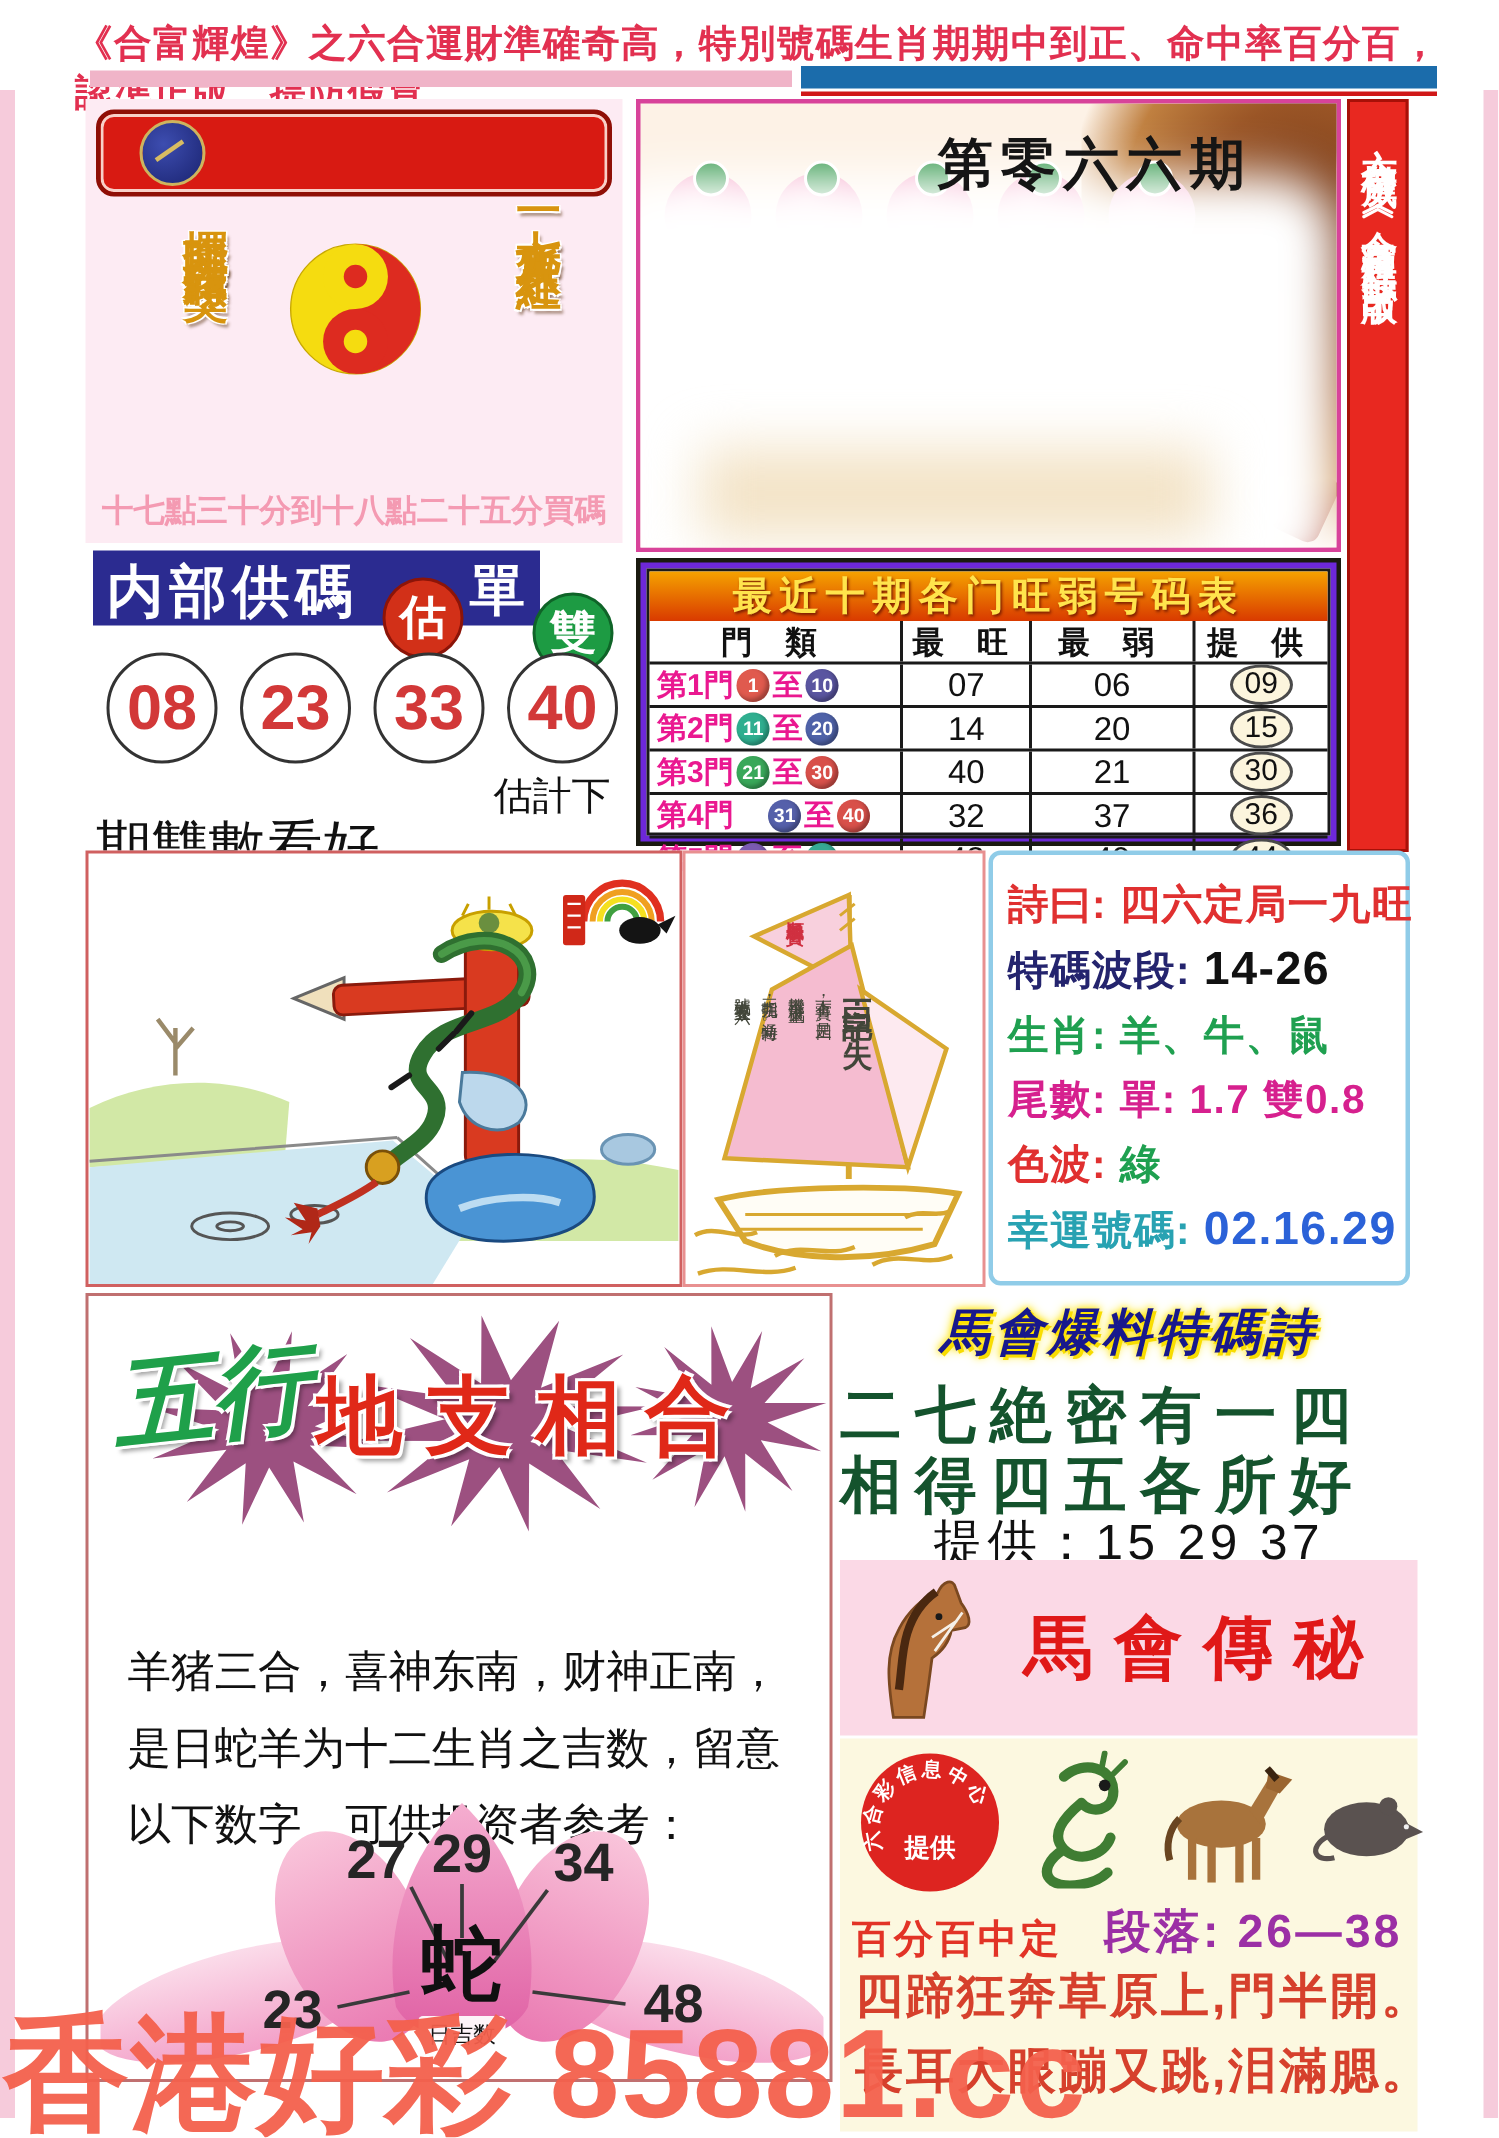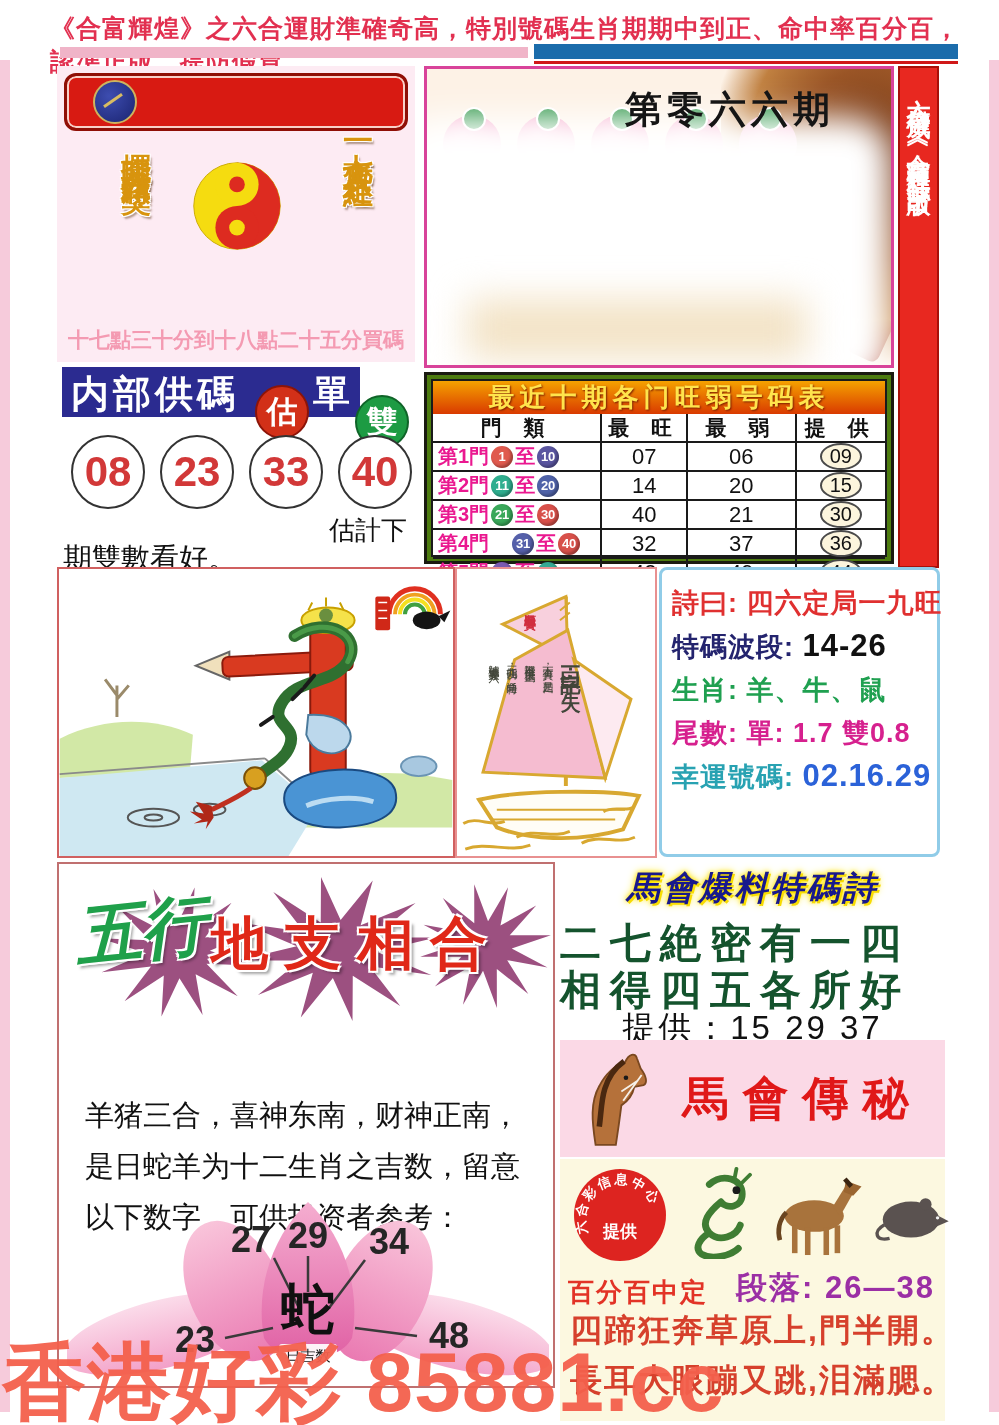--- a/index.html
+++ b/index.html
@@ -40,21 +40,21 @@
   .neibu-bar{position:absolute;left:5px;top:4px;width:298px;height:50px;background:#2b2b90;}
   .neibu-title{position:absolute;left:14px;top:6px;color:#fff;font-size:38px;font-weight:bold;letter-spacing:4px;}
   .neibu-dan{position:absolute;left:256px;top:6px;color:#fff;font-size:37px;font-weight:bold;}
   .gu-circle{position:absolute;left:198px;top:22px;width:50px;height:50px;border-radius:50%;background:#d23018;
       border:2px solid #8c1408;color:#fff;font-size:31px;font-weight:bold;display:flex;align-items:center;justify-content:center;}
   .shuang-circle{position:absolute;left:298px;top:32px;width:50px;height:50px;border-radius:50%;background:#1d9b43;
       border:2px solid #0f6428;color:#fff;font-size:31px;font-weight:bold;display:flex;align-items:center;justify-content:center;}
   .circle-num{position:absolute;top:72px;width:70px;height:70px;border-radius:50%;background:#fff;border:2px solid #333;
       color:#d23838;font-size:42px;font-weight:bold;display:flex;align-items:center;justify-content:center;}
   .gujixia{position:absolute;right:8px;top:150px;font-size:26px;color:#111;}
-  .qishuang{position:absolute;left:6px;top:176px;font-size:29px;color:#111;}
+  .qishuang{position:absolute;left:6px;top:176px;font-size:38px;color:#111;}
 
   
   .p-issue{left:424px;top:66px;width:470px;height:302px;border:3px solid #d8439a;background:#fdf2e6;overflow:hidden;box-sizing:border-box;}
   .issue-flower{position:absolute;top:46px;width:58px;height:58px;border-radius:50%;
       background:radial-gradient(circle at 35% 35%,#fac4da,#ee7fb0);z-index:1;}
   .flower-dot{position:absolute;top:-8px;left:19px;width:20px;height:20px;border-radius:50%;background:#2e9648;border:2px solid #fff;}
   .issue-horse{position:absolute;right:0;top:0;width:170px;height:296px;z-index:1;
       background:radial-gradient(120% 85% at 88% 32%,#6f3418 0%,#9a5526 38%,#c08040 62%,rgba(250,235,210,0) 80%);}
   .issue-mane{position:absolute;right:0;top:0;width:120px;height:60px;
       background:radial-gradient(90% 100% at 85% 0%,#2c1608 0%,#55301a 55%,rgba(85,48,26,0) 75%);}
@@ -64,21 +64,21 @@
       filter:blur(9px);box-shadow:0 0 28px 24px #fff;z-index:2;}
   .issue-tint{position:absolute;left:40px;top:230px;width:340px;height:60px;background:#f3e3c6;filter:blur(18px);z-index:2;}
 
   
   .p-sidebar{left:898px;top:66px;width:41px;height:502px;background:#e82820;border:2px solid #a81008;box-sizing:border-box;
       display:flex;justify-content:center;}
   .sidebar-text{margin-top:12px;color:#fff;font-size:24px;font-weight:bold;letter-spacing:5px;}
 
   
   .p-table{left:424px;top:372px;width:470px;height:192px;background:#1a1a10;padding:3px;box-sizing:border-box;}
-  .t-yellow{background:#4d7c0f;padding:4px;width:100%;height:100%;box-sizing:border-box;}
+  .t-yellow{background:#6d28d9;padding:4px;width:100%;height:100%;box-sizing:border-box;}
   .t-white{background:#fff;border:2px solid #1a1a1a;width:100%;height:100%;box-sizing:border-box;display:flex;flex-direction:column;}
   .t-title{height:33px;line-height:33px;background:linear-gradient(#f5a200,#d93a00);color:#ffe44c;font-size:26px;font-weight:bold;
       letter-spacing:5px;text-align:center;text-shadow:1px 1px 2px #7a1e00;}
   .t-grid{display:grid;grid-template-columns:37% 19% 24% 20%;align-items:stretch;}
   .t-head{height:27px;}
   .t-head .t-cell{font-size:21px;font-weight:bold;color:#111;letter-spacing:8px;}
   .t-row{flex:1;border-top:2px solid #1a1a1a;}
   .t-cell{display:flex;align-items:center;justify-content:center;overflow:hidden;}
   .t-cell + .t-cell{border-left:2px solid #1a1a1a;}
   .t-gate{justify-content:flex-start;padding-left:5px;gap:2px;color:#ea1890;font-size:20px;font-weight:bold;white-space:nowrap;}
@@ -348,20 +348,21 @@
       <div class="sail-col">三九指明，通向特。</div>
       <div class="sail-col">號碼專家要五六。</div>
     </div>
   </div>
 
   <div class="abs p-shici">
     <div class="sl"><span class="c-red">詩曰:</span> <span class="c-red">四六定局一九旺</span></div>
     <div class="sl"><span class="c-navy">特碼波段:</span> <span class="c-black big">14-26</span></div>
     <div class="sl"><span class="c-green">生肖:</span> <span class="c-green">羊、牛、鼠</span></div>
     <div class="sl"><span class="c-mag">尾數:</span> <span class="c-mag">單:</span> <span class="c-mag">1.7 雙0.8</span></div>
+    <div class="sl"><span class="c-red">色波:</span> <span class="c-green">綠</span></div>
     <div class="sl"><span class="c-teal">幸運號碼:</span> <span class="c-blue big">02.16.29</span></div>
   </div>
 
   <div class="abs p-wuxing">
     <svg viewBox="0 0 498 175" width="494" height="175" style="position:absolute;left:0;top:0;">
       <g fill="#9c5080">
         <g transform="translate(120,88) scale(1.15,0.95) rotate(12)">
           <polygon points="70,0 27,7 61,35 20,20 35,61 7,27 0,70 -7,27 -35,61 -20,20 -61,35 -27,7 -70,0 -27,-7 -61,-35 -20,-20 -35,-61 -7,-27 0,-70 7,-27 35,-61 20,-20 61,-35 27,-7"></polygon>
         </g>
         <g transform="translate(280,85) scale(1.45,1.05) rotate(-9)">

